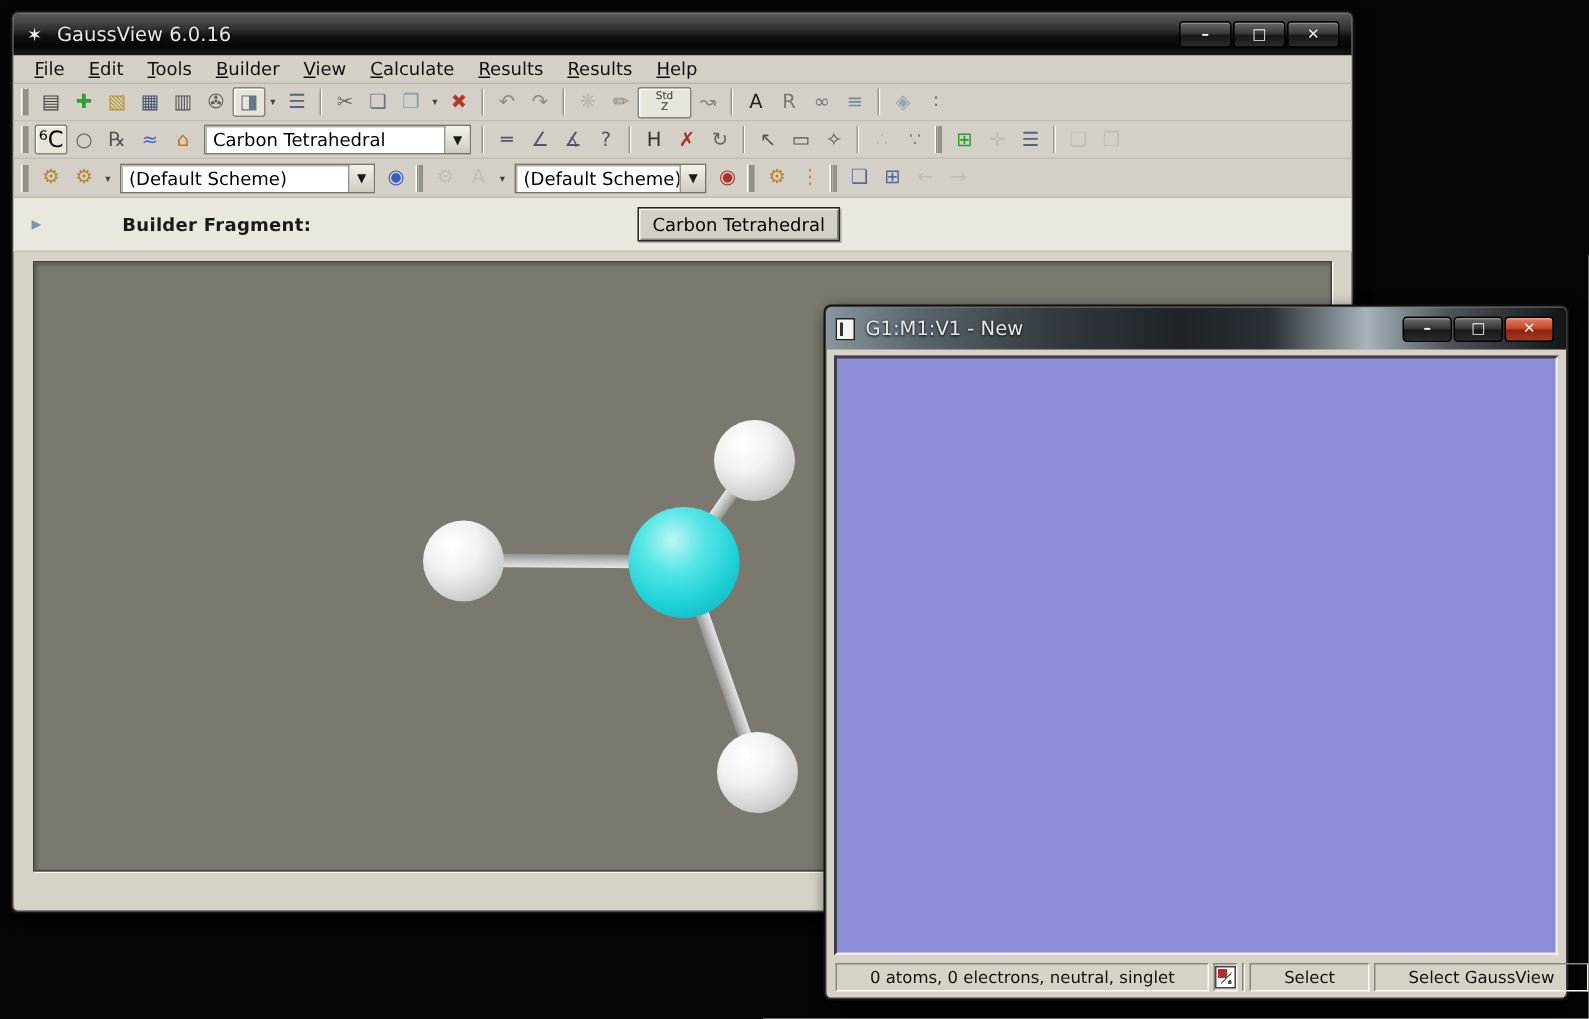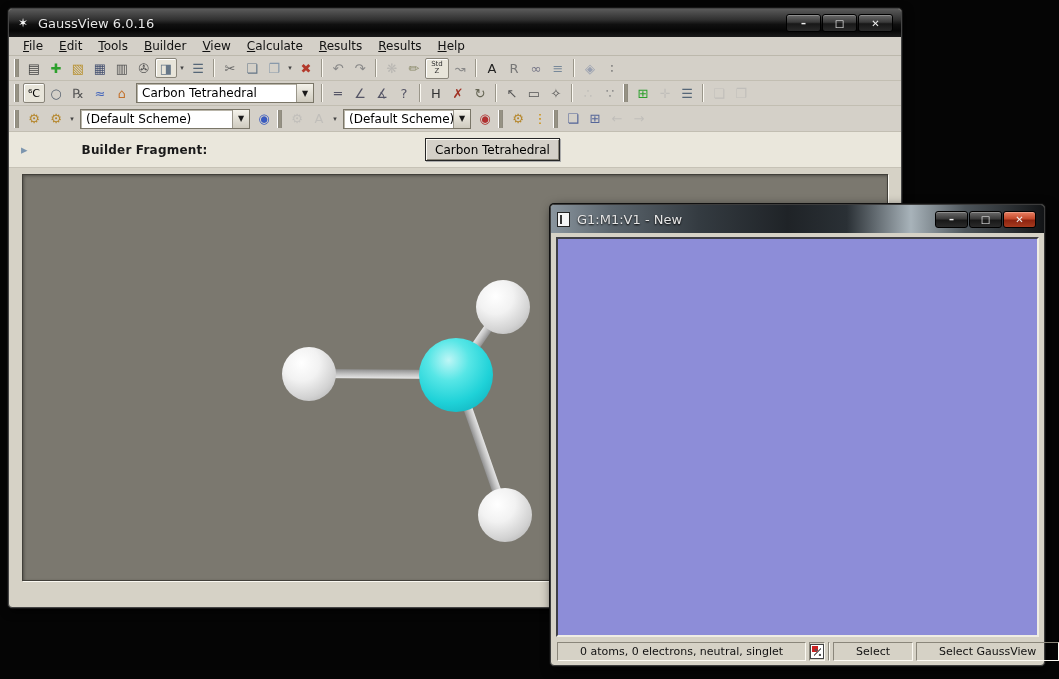--- a/index.html
+++ b/index.html
@@ -62,29 +62,29 @@
     border-left:2px solid #f7f5ee; box-shadow:-2px 0 0 #969284 inset;
     border-right:2px solid #f7f5ee; outline:none;
   }
   .grip { border-left:1px solid #fff; border-right:1px solid #8f8b7f; background:linear-gradient(90deg,#8f8b7f 1px,transparent 1px 2px,#fff 2px 3px,#8f8b7f 3px 4px); }
   .sep { width:2px; height:18px; margin:0 4px; background:#9a968a; border-right:1px solid #fbf9f2; }
   .ti {
     width:22px; height:20px; flex:0 0 auto;
     display:flex; align-items:center; justify-content:center;
     font-size:13px; line-height:1; border-radius:2px;
   }
-  .ti.sm { font-size:11px; }
+  .ti.sm { font-size:15px; }
   .ti.dis { opacity:.45; }
   .ti.pressed {
     background:#e8e5da; border:1px solid #89857a;
     box-shadow:inset 1px 1px 0 #fff;
   }
   .dd { width:10px; height:20px; display:flex; align-items:center; justify-content:center; font-size:7px; color:#444; }
   .stdz {
-    width:24px; height:21px; display:flex; flex-direction:column; align-items:center; justify-content:center;
+    width:36px; height:21px; display:flex; flex-direction:column; align-items:center; justify-content:center;
     background:#e8e5da; border:1px solid #89857a; box-shadow:inset 1px 1px 0 #fff;
     font-size:7px; line-height:7px; color:#333; border-radius:2px;
   }
   .combo {
     height:20px; background:#fff; border:1px solid #7a7668; display:flex; align-items:center;
     font-size:12px; color:#000; margin:0 3px;
     box-shadow:inset 1px 1px 0 #b9b5a9;
   }
   .combo .cval { flex:1; padding:0 5px; white-space:nowrap; overflow:hidden; }
   .combo .cbtn {

